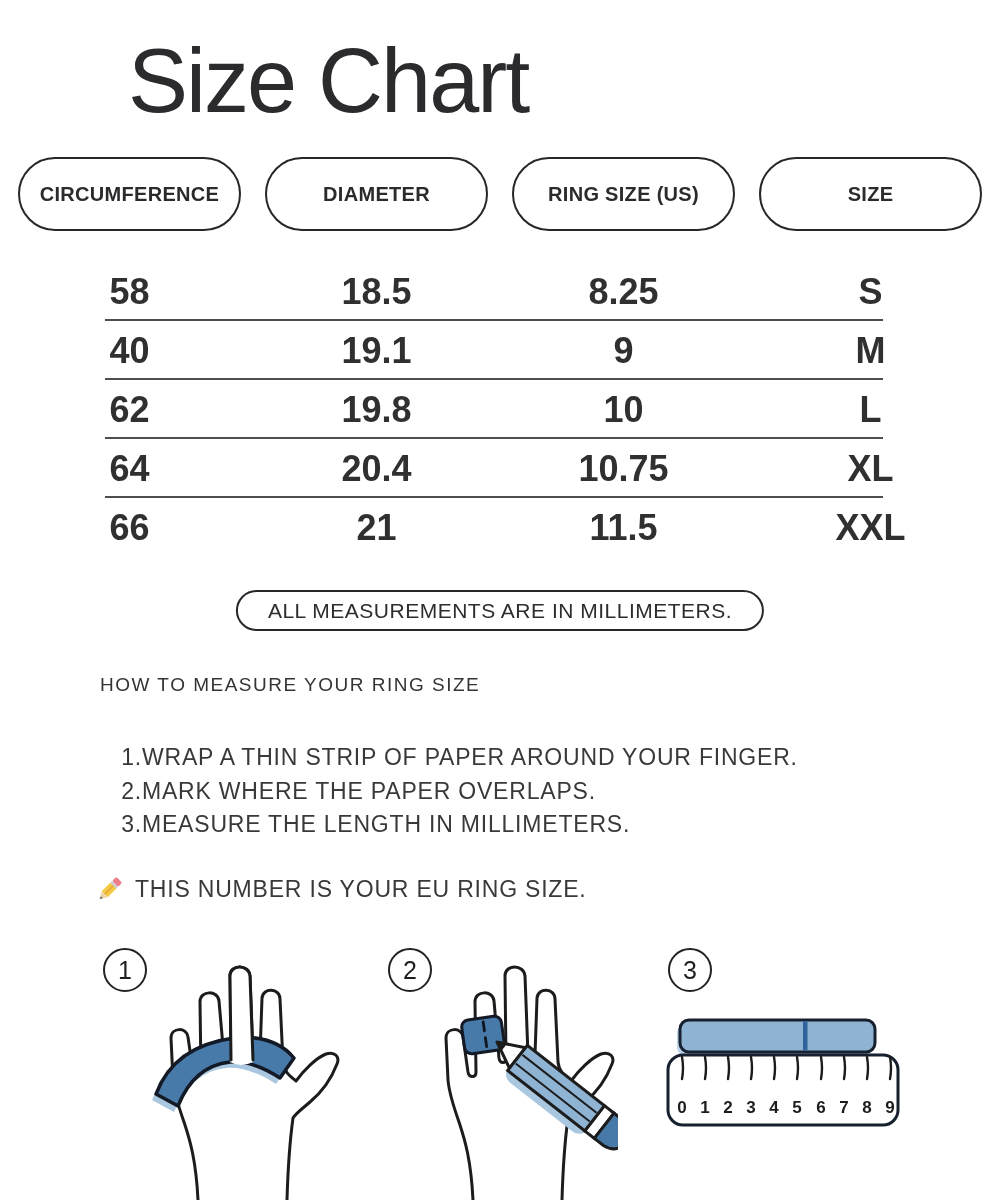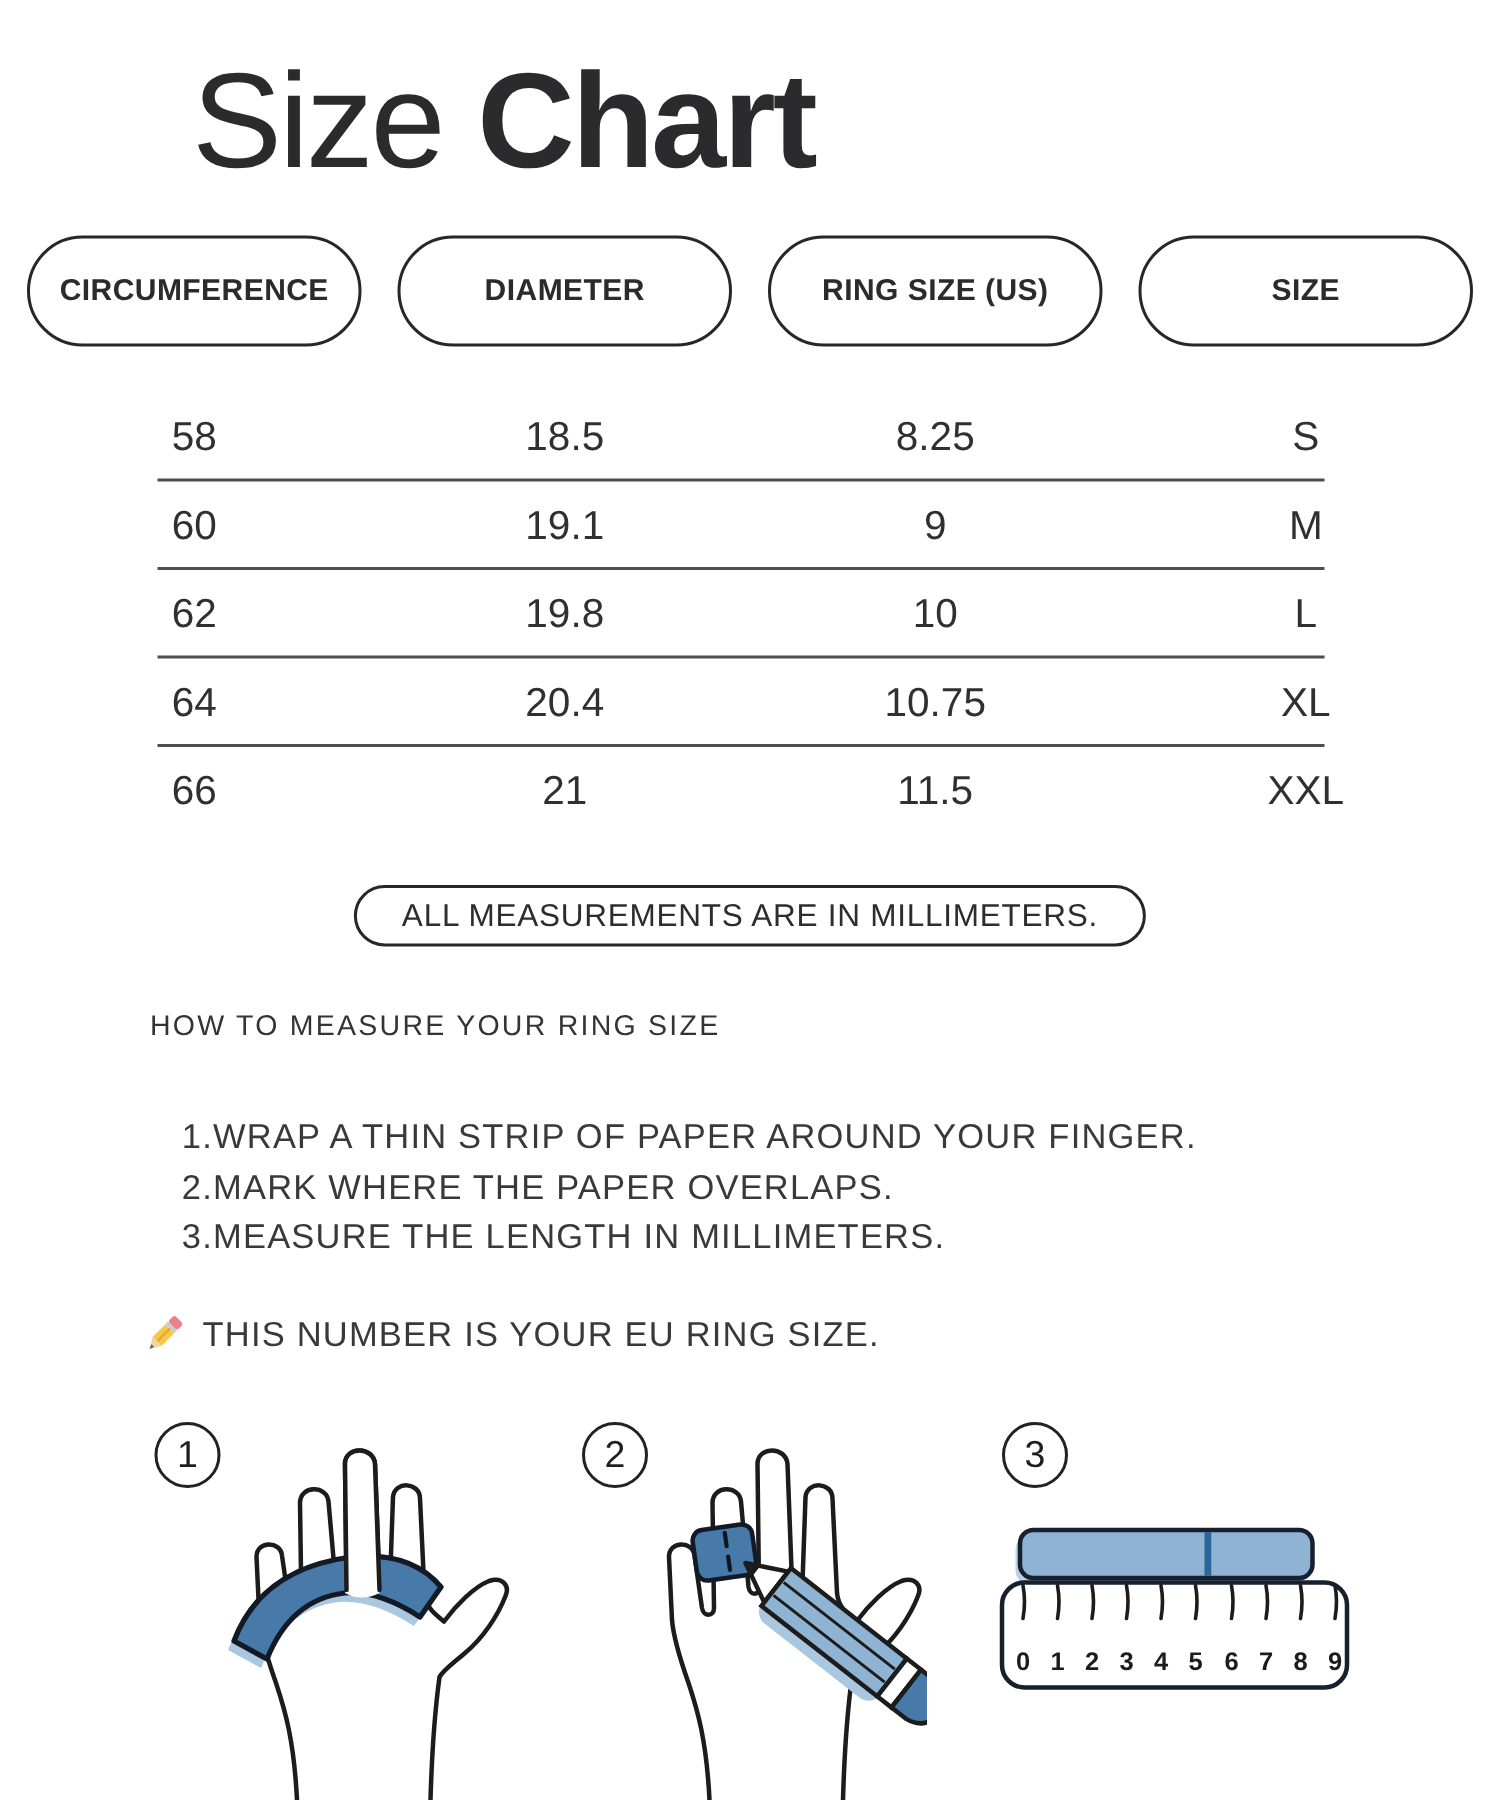--- a/index.html
+++ b/index.html
@@ -12,34 +12,34 @@
   }
   *{margin:0;padding:0;box-sizing:border-box;}
   html,body{width:1000px;height:1200px;background:#ffffff;overflow:hidden;
     font-family:"Liberation Sans", sans-serif;color:var(--ink);}
   .stage{position:relative;width:1000px;height:1200px;background:#fff;}
 
   
   .title{position:absolute;left:128px;top:36px;font-size:90px;line-height:1;
     letter-spacing:-2px;color:#2b2b2e;white-space:nowrap;}
   .title .light{font-weight:400;}
-  .title .bold{font-weight:700;}
+  .title .bold{font-weight:400;}
 
   
   .pills{position:absolute;left:18px;right:18px;top:157px;display:grid;
     grid-template-columns:repeat(4,1fr);gap:24px;}
   .pill{height:74px;border:2.5px solid var(--ink);border-radius:40px;
     display:flex;align-items:center;justify-content:center;
     font-size:20px;font-weight:700;letter-spacing:.3px;color:#2b2b2e;background:#fff;}
 
   
   .size-table{position:absolute;left:18px;right:18px;top:262px;}
   .trow{display:grid;grid-template-columns:repeat(4,1fr);gap:24px;height:59px;
     align-items:center;position:relative;}
-  .trow .cell{text-align:center;font-size:27px;font-weight:400;color:#303030;}
+  .trow .cell{text-align:center;font-size:36px;font-weight:700;color:#303030;}
   .trow:not(:last-child)::after{content:"";position:absolute;left:87px;right:99px;
     bottom:0;height:2px;background:var(--line);}
 
   
   .note-pill{position:absolute;top:590px;left:50%;transform:translateX(-50%);
     height:41px;padding:0 30px;border:2px solid var(--ink);border-radius:999px;
     display:flex;align-items:center;justify-content:center;background:#fff;
     font-size:21px;letter-spacing:.5px;color:#2d2d2d;white-space:nowrap;}
 
   
@@ -81,21 +81,21 @@
   </div>
 
   <div class="size-table">
     <div class="trow">
       <div class="cell">58</div>
       <div class="cell">18.5</div>
       <div class="cell">8.25</div>
       <div class="cell">S</div>
     </div>
     <div class="trow">
-      <div class="cell">60</div>
+      <div class="cell">40</div>
       <div class="cell">19.1</div>
       <div class="cell">9</div>
       <div class="cell">M</div>
     </div>
     <div class="trow">
       <div class="cell">62</div>
       <div class="cell">19.8</div>
       <div class="cell">10</div>
       <div class="cell">L</div>
     </div>

